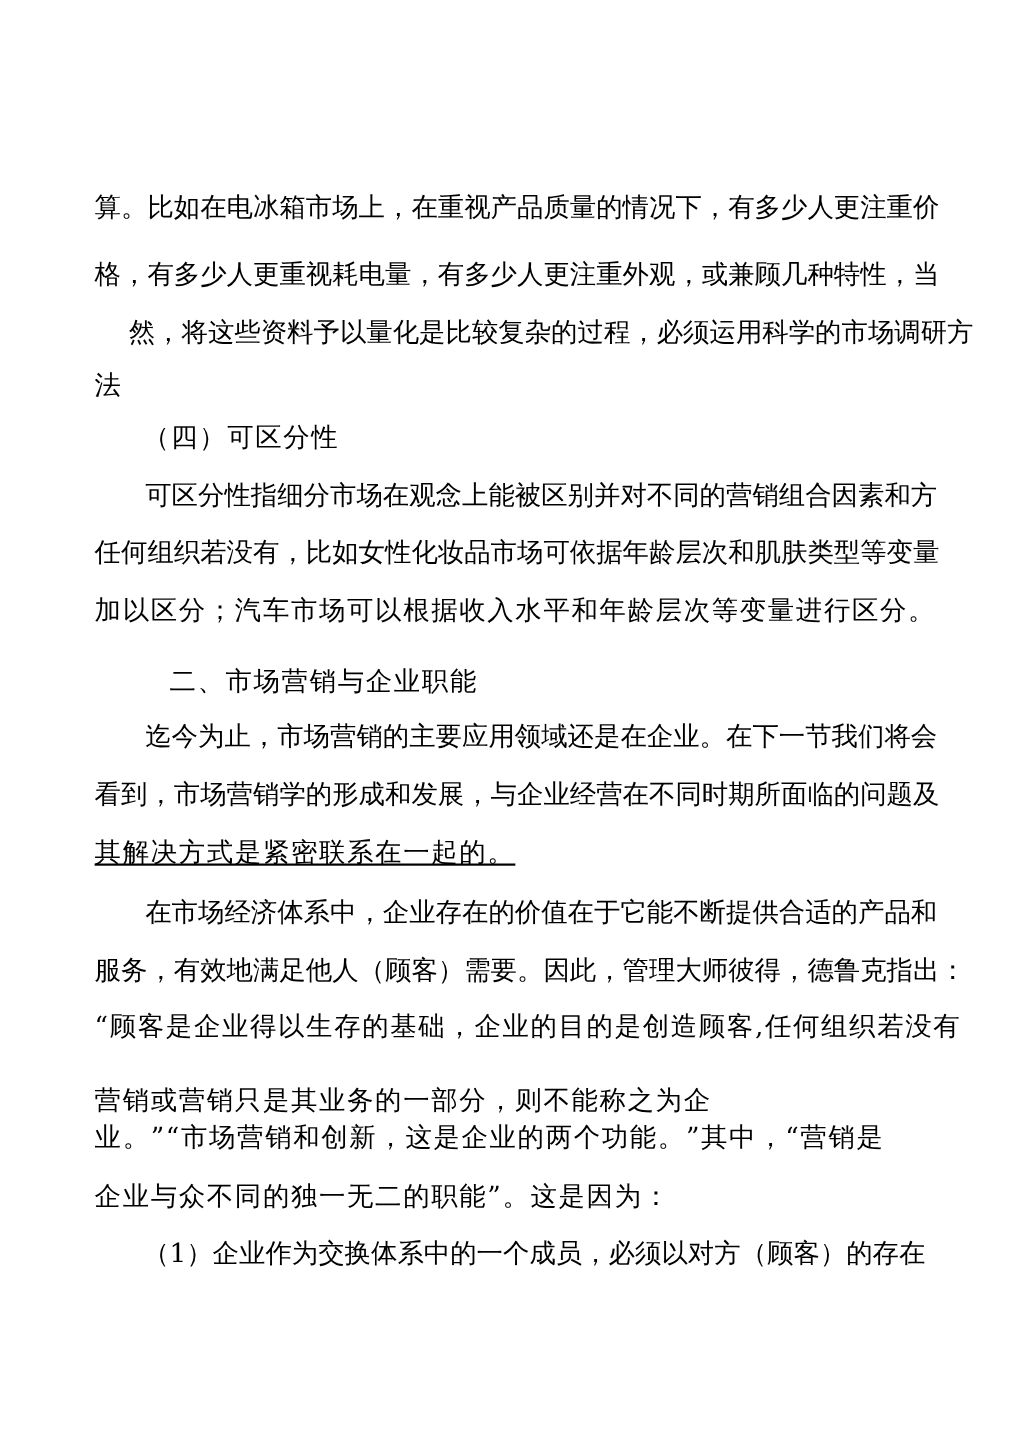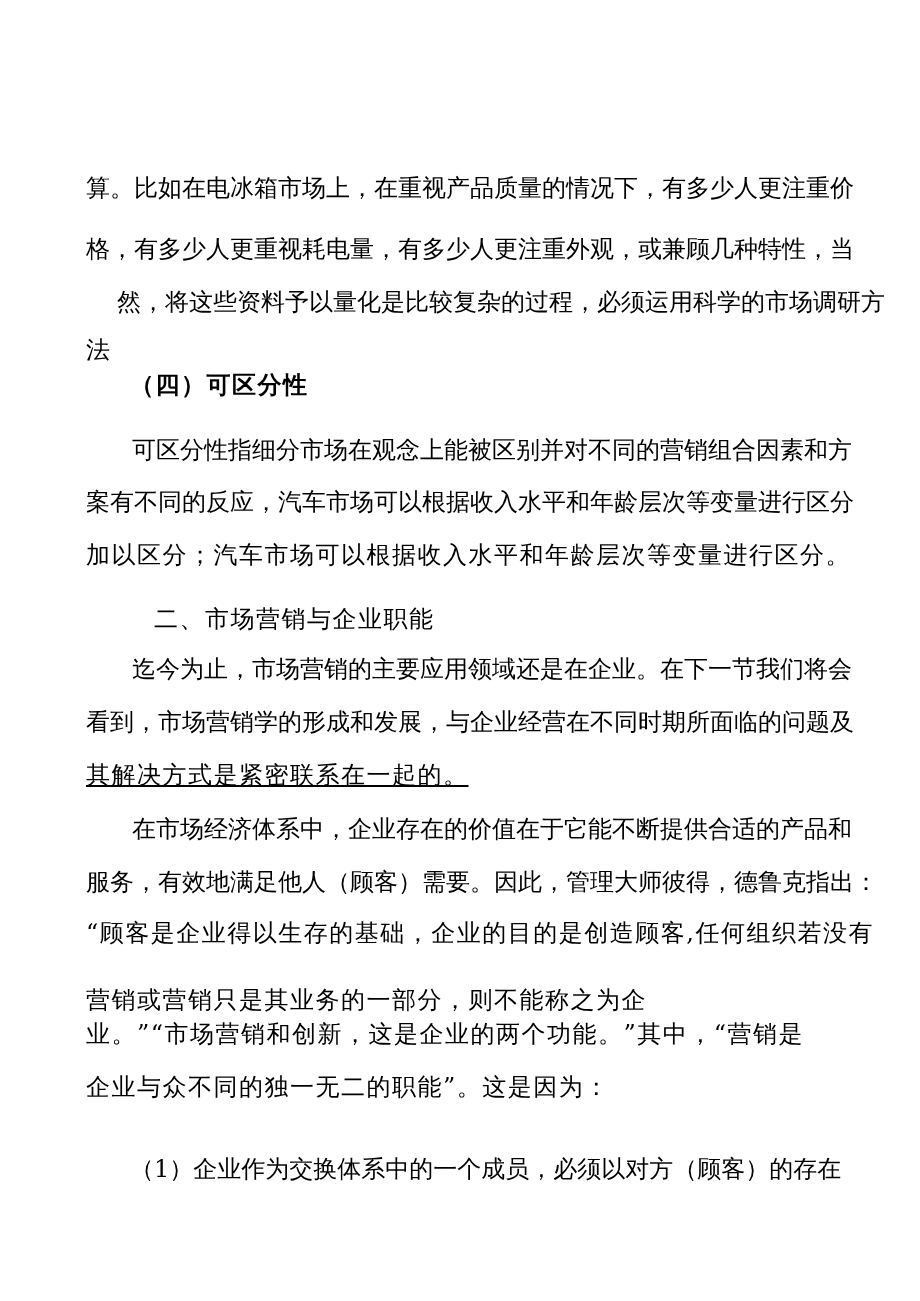--- a/index.html
+++ b/index.html
@@ -9,28 +9,28 @@
     .justify { width: 744px; text-align: justify; text-align-last: justify; letter-spacing: 0; }
   </style>
 </head>
 <body>
 
 <div id="doc">
     <div class="line justify" style="top: 175px; left: 86px;">算。比如在电冰箱市场上，在重视产品质量的情况下，有多少人更注重价</div>
     <div class="line justify" style="top: 236px; left: 86px;">格，有多少人更重视耗电量，有多少人更注重外观，或兼顾几种特性，当</div>
     <div class="line justify" style="top: 289px; left: 86px; margin-left: 31px;">然，将这些资料予以量化是比较复杂的过程，必须运用科学的市场调研方</div>
     <div class="line" style="top: 337px; left: 86px;">法</div>
-    <div class="line" style="top: 372px; left: 130px; font-weight: bold;">（四）可区分性</div>
+    <div class="line" style="top: 384px; left: 130px;">（四）可区分性</div>
     <div class="line justify" style="top: 437px; left: 132px; width: 698px;">可区分性指细分市场在观念上能被区别并对不同的营销组合因素和方</div>
-    <div class="line justify" style="top: 489px; left: 86px;">案有不同的反应，汽车市场可以根据收入水平和年龄层次等变量进行区分</div>
+    <div class="line justify" style="top: 489px; left: 86px;">任何组织若没有，比如女性化妆品市场可依据年龄层次和肌肤类型等变量</div>
     <div class="line" style="top: 542px; left: 86px;">加以区分；汽车市场可以根据收入水平和年龄层次等变量进行区分。</div>
     <div class="line" style="top: 606px; left: 118px; margin-left: 36px;">二、市场营销与企业职能</div>
     <div class="line justify" style="top: 656px; left: 132px; width: 698px;">迄今为止，市场营销的主要应用领域还是在企业。在下一节我们将会</div>
     <div class="line justify" style="top: 709px; left: 86px;">看到，市场营销学的形成和发展，与企业经营在不同时期所面临的问题及</div>
     <div class="line" style="top: 762px; left: 86px; text-decoration: underline;">其解决方式是紧密联系在一起的。</div>
     <div class="line justify" style="top: 816px; left: 132px; width: 698px;">在市场经济体系中，企业存在的价值在于它能不断提供合适的产品和</div>
     <div class="line justify" style="top: 869px; left: 86px;">服务，有效地满足他人（顾客）需要。因此，管理大师彼得，德鲁克指出：</div>
     <div class="line" style="top: 920px; left: 86px;">“顾客是企业得以生存的基础，企业的目的是创造顾客,任何组织若没有</div>
     <div class="line" style="top: 971px; left: 86px; margin-top: 16px;">营销或营销只是其业务的一部分，则不能称之为企</div>
     <div class="line" style="top: 1021px; left: 86px;">业。”“市场营销和创新，这是企业的两个功能。”其中，“营销是</div>
     <div class="line" style="top: 1074px; left: 86px;">企业与众不同的独一无二的职能”。这是因为：</div>
-    <div class="line justify" style="top: 1126px; left: 130px; width: 700px; margin-top: 30px;">（1）企业作为交换体系中的一个成员，必须以对方（顾客）的存在</div>
+    <div class="line justify" style="top: 1126px; left: 130px; width: 700px;">（1）企业作为交换体系中的一个成员，必须以对方（顾客）的存在</div>
   </div>
 
 </body></html>

